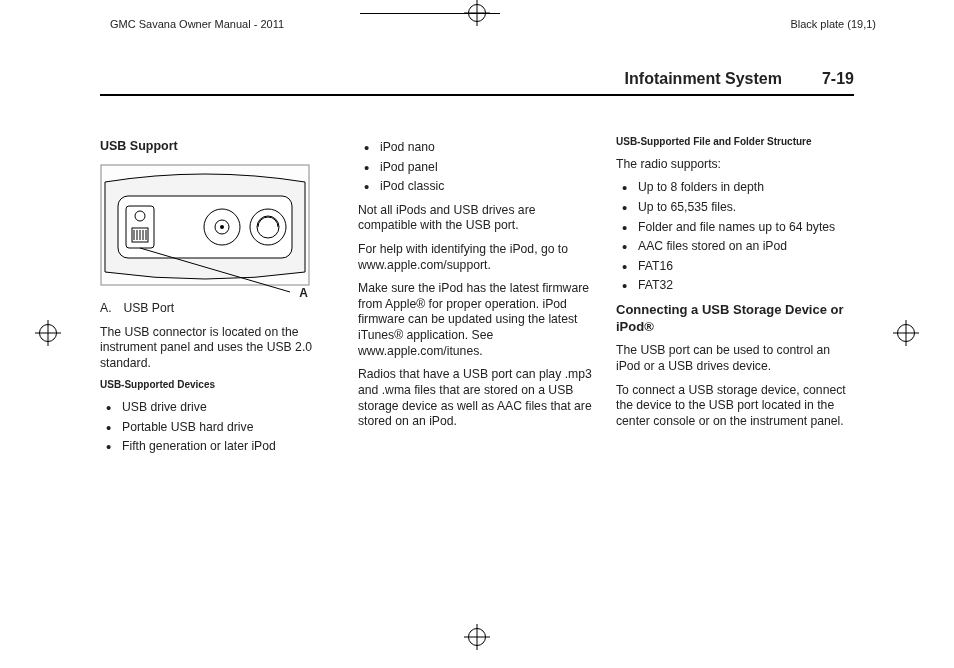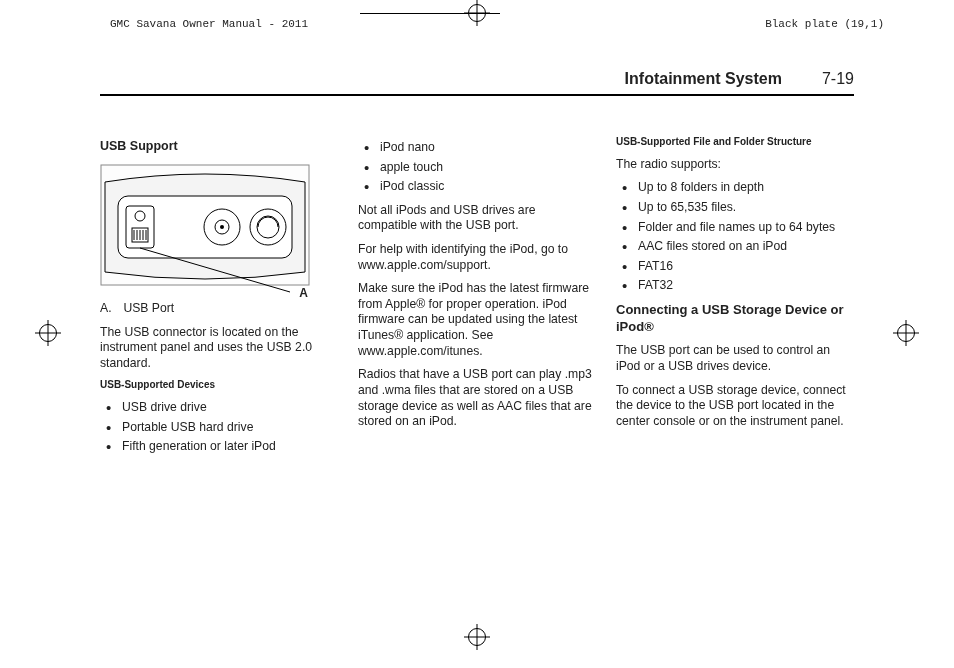--- a/index.html
+++ b/index.html
@@ -8,26 +8,25 @@
     height: 668px;
     background: #fff;
     font-family: Arial, Helvetica, sans-serif;
     font-size: 12px;
     color: #222;
     position: relative;
     overflow: hidden;
   }
   .topbar {
     position: absolute;
-    top: 18px; left: 0; right: 0;
+    top: 18px; left: 0; right: 8px;
     display: flex;
     justify-content: space-between;
     padding: 0 70px 0 110px;
     font-size: 11px;
-    font-family: Liberation Mono, monospace;
   }
   .plate-mark {
     position: absolute;
     top: 0; left: 50%; transform: translateX(-50%);
     width: 120px;
     display:flex; flex-direction:column; align-items:center;
   }
   .plate-cross, .plate-cross-b {
     width: 26px; height: 26px; position: relative;
   }
@@ -55,21 +54,21 @@
     position: absolute;
     top: 70px; left: 100px; right: 100px; bottom: 60px;
   }
   .running-head {
     display:flex; justify-content:flex-end; align-items:center;
     border-bottom: 2px solid #000;
     padding-bottom: 6px;
     margin-bottom: 18px;
   }
   .running-head .sec { font-weight:bold; font-size:16px; margin-right:40px;}
-  .running-head .pg  { font-weight:normal; font-size:16px;}
+  .running-head .pg  { font-weight:bold; font-size:16px;}
   .cols {
     display:flex; gap: 20px; margin-top: 40px;
   }
   .col { flex:1; font-size:12.2px; line-height:1.28; }
   .col h3 { font-size:12.5px; font-weight:bold; margin: 2px 0 10px; }
   .col p { margin: 0 0 8px; }
   .col ul { list-style:none; padding-left:0; margin:0 0 8px;}
   .col ul li { position:relative; padding-left:22px; margin:4px 0;}
   .col ul li::before { content:"•"; position:absolute; left:6px; top:-2px; font-size:15px;}
   .labelA { margin: 4px 0 6px;}
@@ -165,21 +164,21 @@
       <ul>
         <li>USB drive drive</li>
         <li>Portable USB hard drive</li>
         <li>Fifth generation or later iPod</li>
       </ul>
     </div>
 
     <div class="col">
       <ul>
         <li>iPod nano</li>
-        <li>apple touch</li>
+        <li>iPod panel</li>
         <li>iPod classic</li>
       </ul>
       <p>Not all iPods and USB drives are compatible with the USB port.</p>
       <p>For help with identifying the iPod, go to www.apple.com/support.</p>
       <p>Make sure the iPod has the latest firmware from Apple® for proper operation. iPod firmware can be updated using the latest iTunes® application. See www.apple.com/itunes.</p>
       <p>Radios that have a USB port can play .mp3 and .wma files that are stored on a USB storage device as well as AAC files that are stored on an iPod.</p>
     </div>
 
     <div class="col">
       <p class="sub">USB-Supported File and Folder Structure</p>

